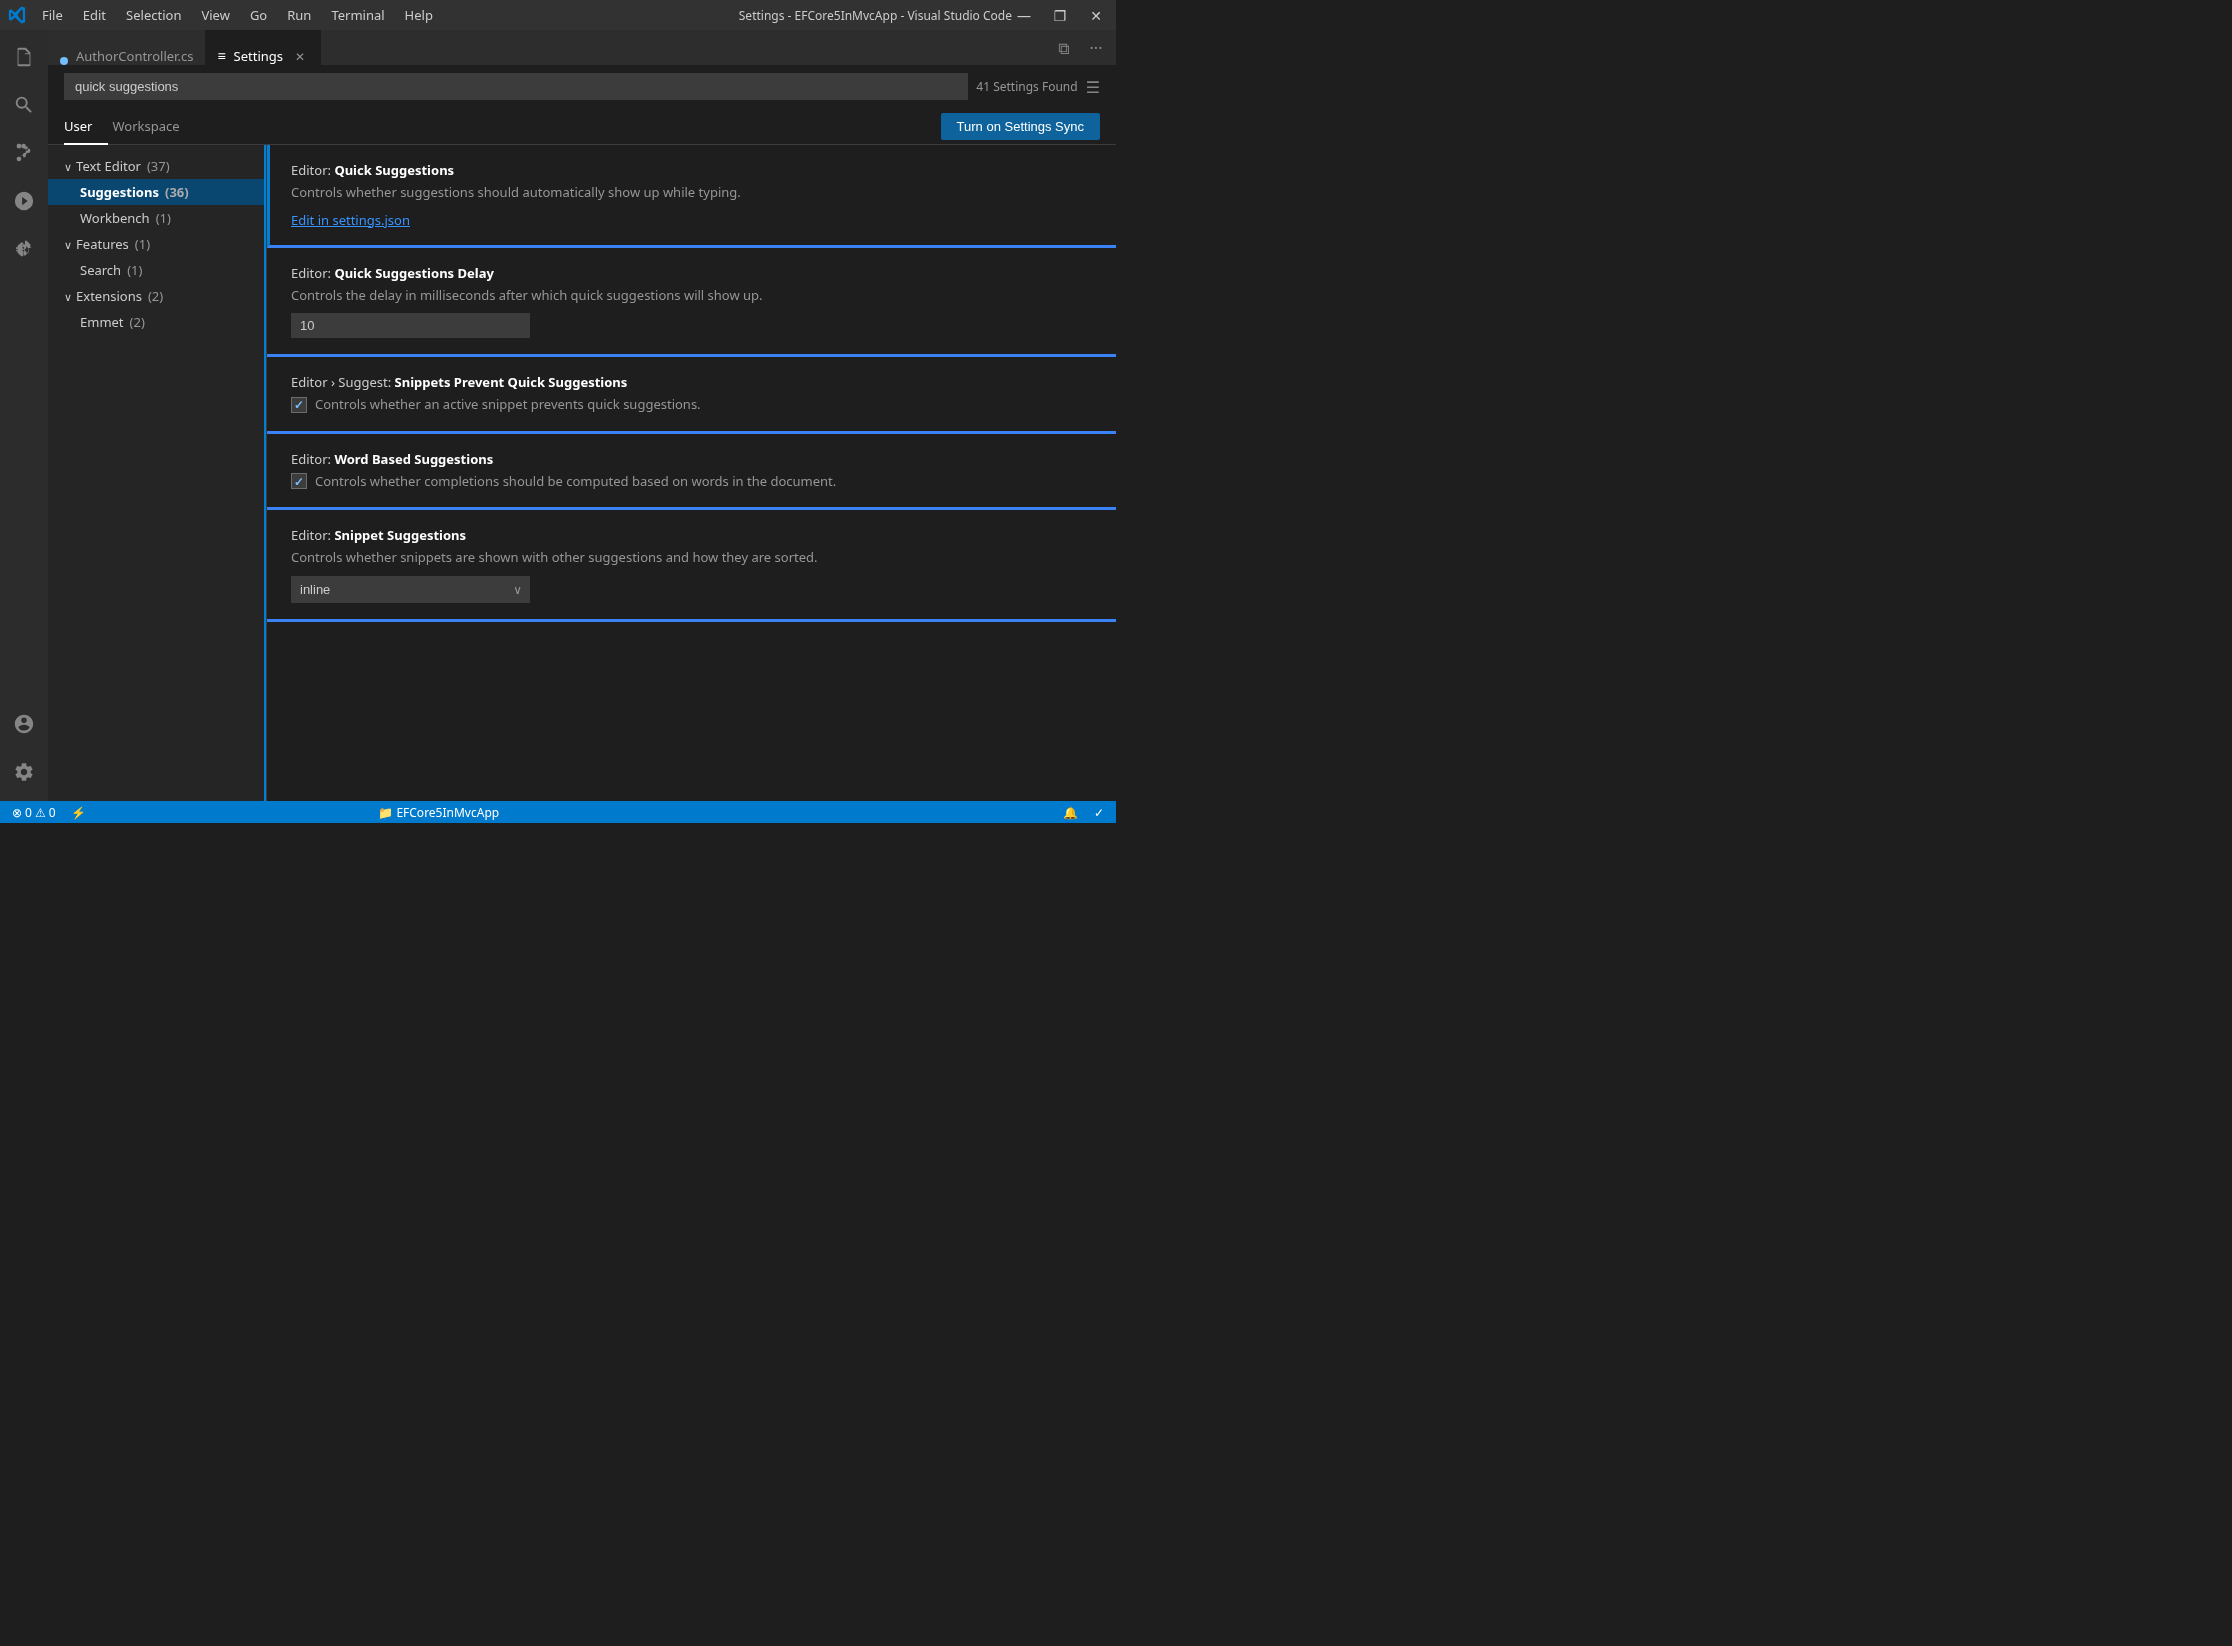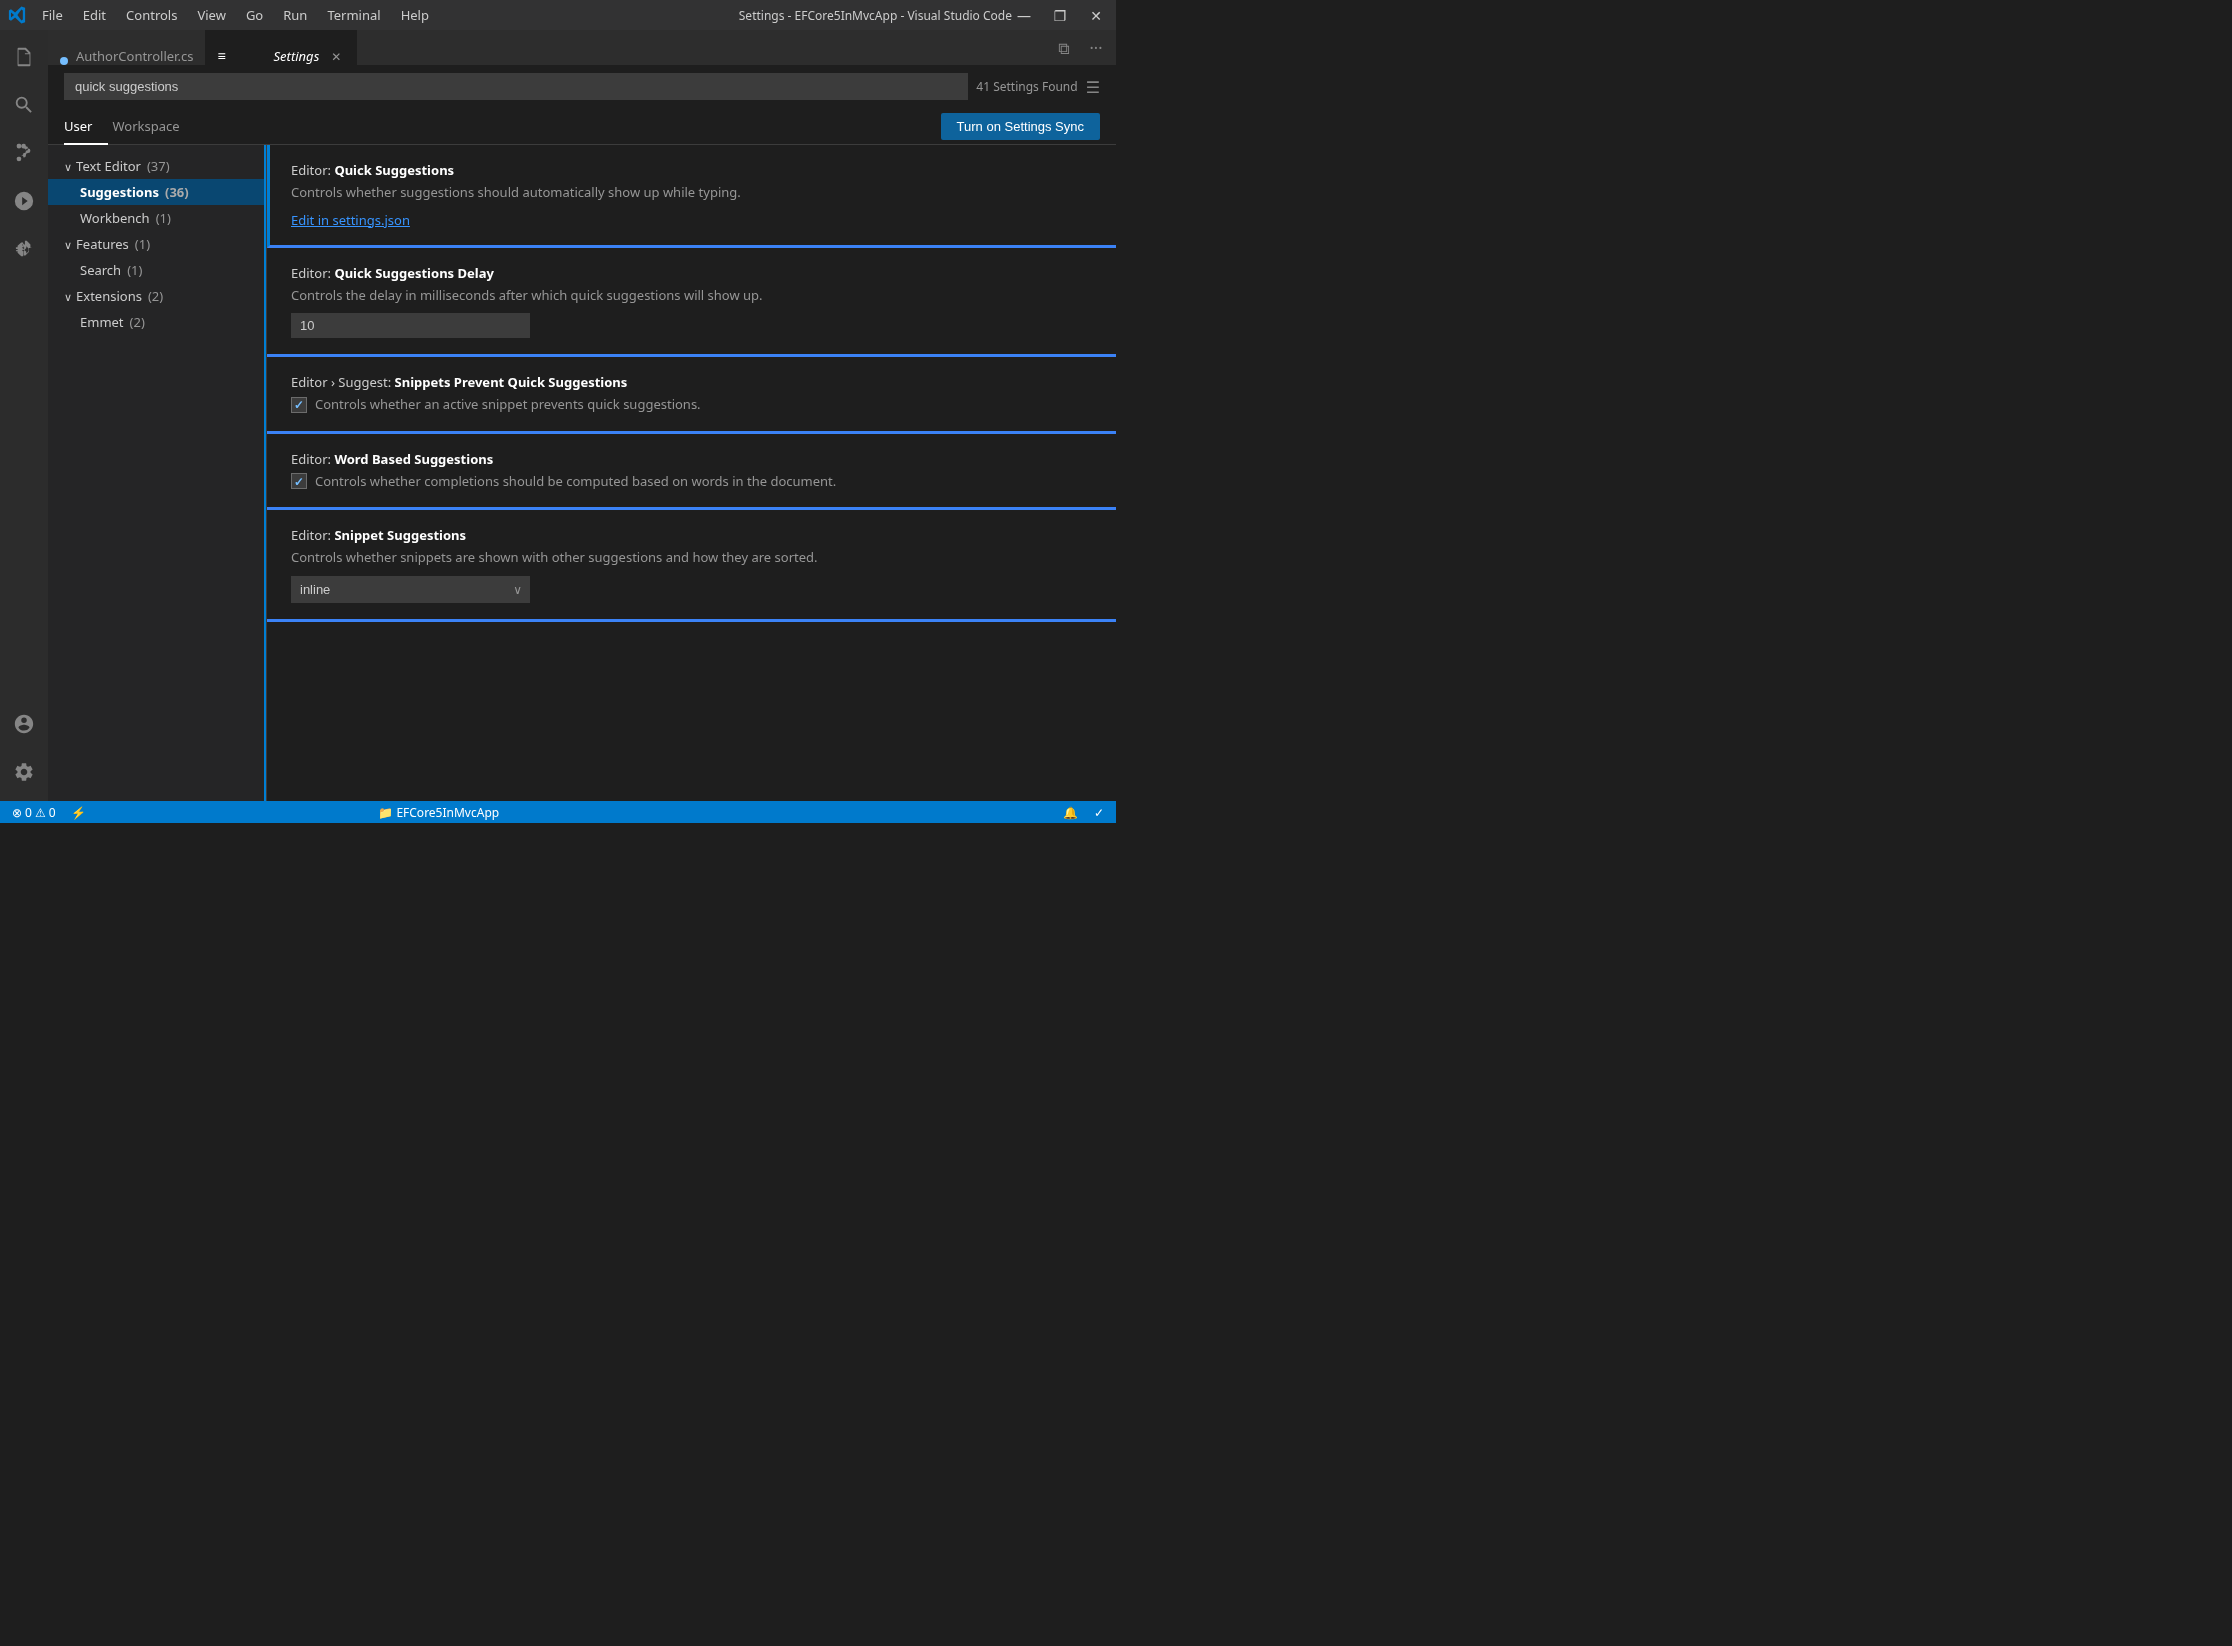--- a/index.html
+++ b/index.html
@@ -391,21 +391,21 @@
 </head>
 <body>
 
 <div class="titlebar">
   <svg class="titlebar-logo" viewBox="0 0 100 100" fill="none">
     <path d="M74.6 3.2L39.3 35.6 16.7 18.1 5 24.7v50.6l11.7 6.6 22.7-17.5 35.2 32.4L95 90V10L74.6 3.2zM16.7 63.5V36.5l16.8 13.5-16.8 13.5zM74.6 80L52 50l22.6-30 7.8 4.6v50.8l-7.8 4.6z" fill="#007ACC"></path>
   </svg>
   <div class="titlebar-menu">
     <span class="titlebar-menu-item">File</span>
     <span class="titlebar-menu-item">Edit</span>
-    <span class="titlebar-menu-item">Controls</span>
+    <span class="titlebar-menu-item">Selection</span>
     <span class="titlebar-menu-item">View</span>
     <span class="titlebar-menu-item">Go</span>
     <span class="titlebar-menu-item">Run</span>
     <span class="titlebar-menu-item">Terminal</span>
     <span class="titlebar-menu-item">Help</span>
   </div>
   <div class="titlebar-title">Settings - EFCore5InMvcApp - Visual Studio Code</div>
   <div class="titlebar-controls">
     <span class="titlebar-control">—</span>
     <span class="titlebar-control">❐</span>
@@ -469,21 +469,21 @@
 
   <div class="editor-area">
 
     <div class="tabs-bar">
       <div class="tab">
         <span class="tab-dot"></span>
         <span>AuthorController.cs</span>
       </div>
       <div class="tab active">
         <span style="font-size:14px;">≡</span>
-        <span style="font-style:italic;margin-left:40px;">Settings</span>
+        <span style="">Settings</span>
         <span class="tab-close">✕</span>
       </div>
       <div class="tabs-actions">
         <span class="tabs-action-btn">⧉</span>
         <span class="tabs-action-btn">···</span>
       </div>
     </div>
 
     <div class="settings-area">
 

